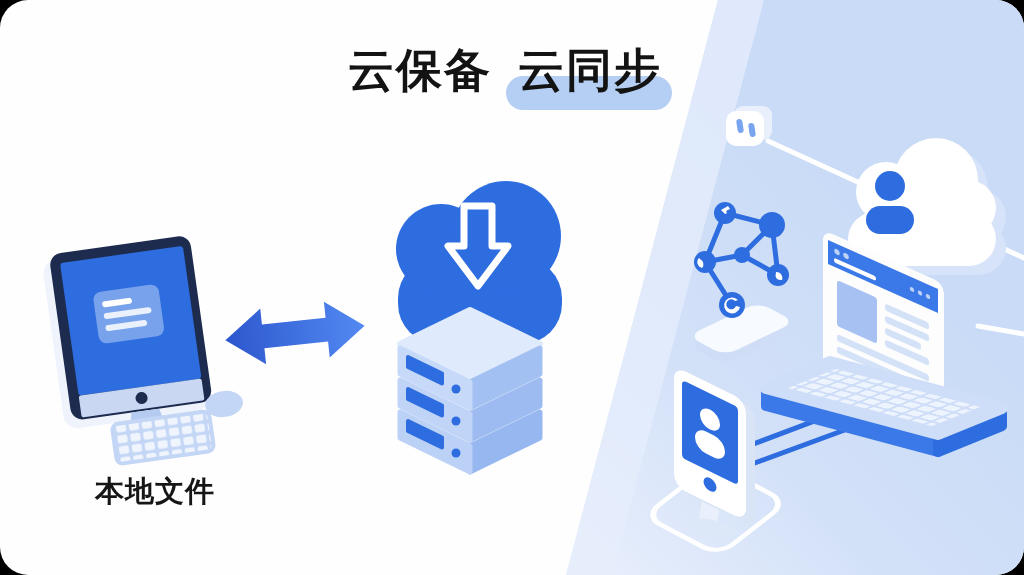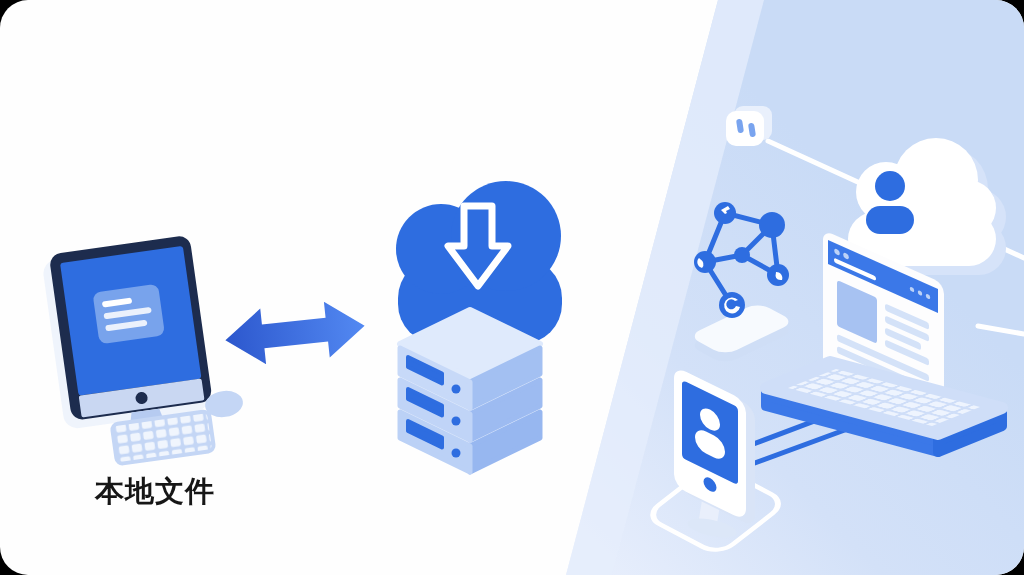--- a/index.html
+++ b/index.html
@@ -198,16 +198,19 @@
       <polygon points="408,389 442,405.5 442,415.5 408,399" fill="#2e6de0" stroke="#2e6de0" stroke-width="4"></polygon>
       <circle cx="456" cy="421" r="4.5" fill="#2e6de0"></circle>
 
       <polygon points="470,446 540,412 540,438 470,472" fill="#97b7f0" stroke="#97b7f0" stroke-width="5"></polygon>
       <polygon points="400,412 470,446 470,472 400,438" fill="#bbd1f6" stroke="#bbd1f6" stroke-width="5"></polygon>
       <polygon points="408,421 442,437.5 442,447.5 408,431" fill="#2e6de0" stroke="#2e6de0" stroke-width="4"></polygon>
       <circle cx="456" cy="453" r="4.5" fill="#2e6de0"></circle>
     </g>
   </svg>
 
+  <div class="title">
+    <span class="part1">云保备</span><span class="part2">云同步</span>
+  </div>
   <div class="lbl lbl-local">本地文件</div>
 
  </div>
 </div>
 
 </body></html>

